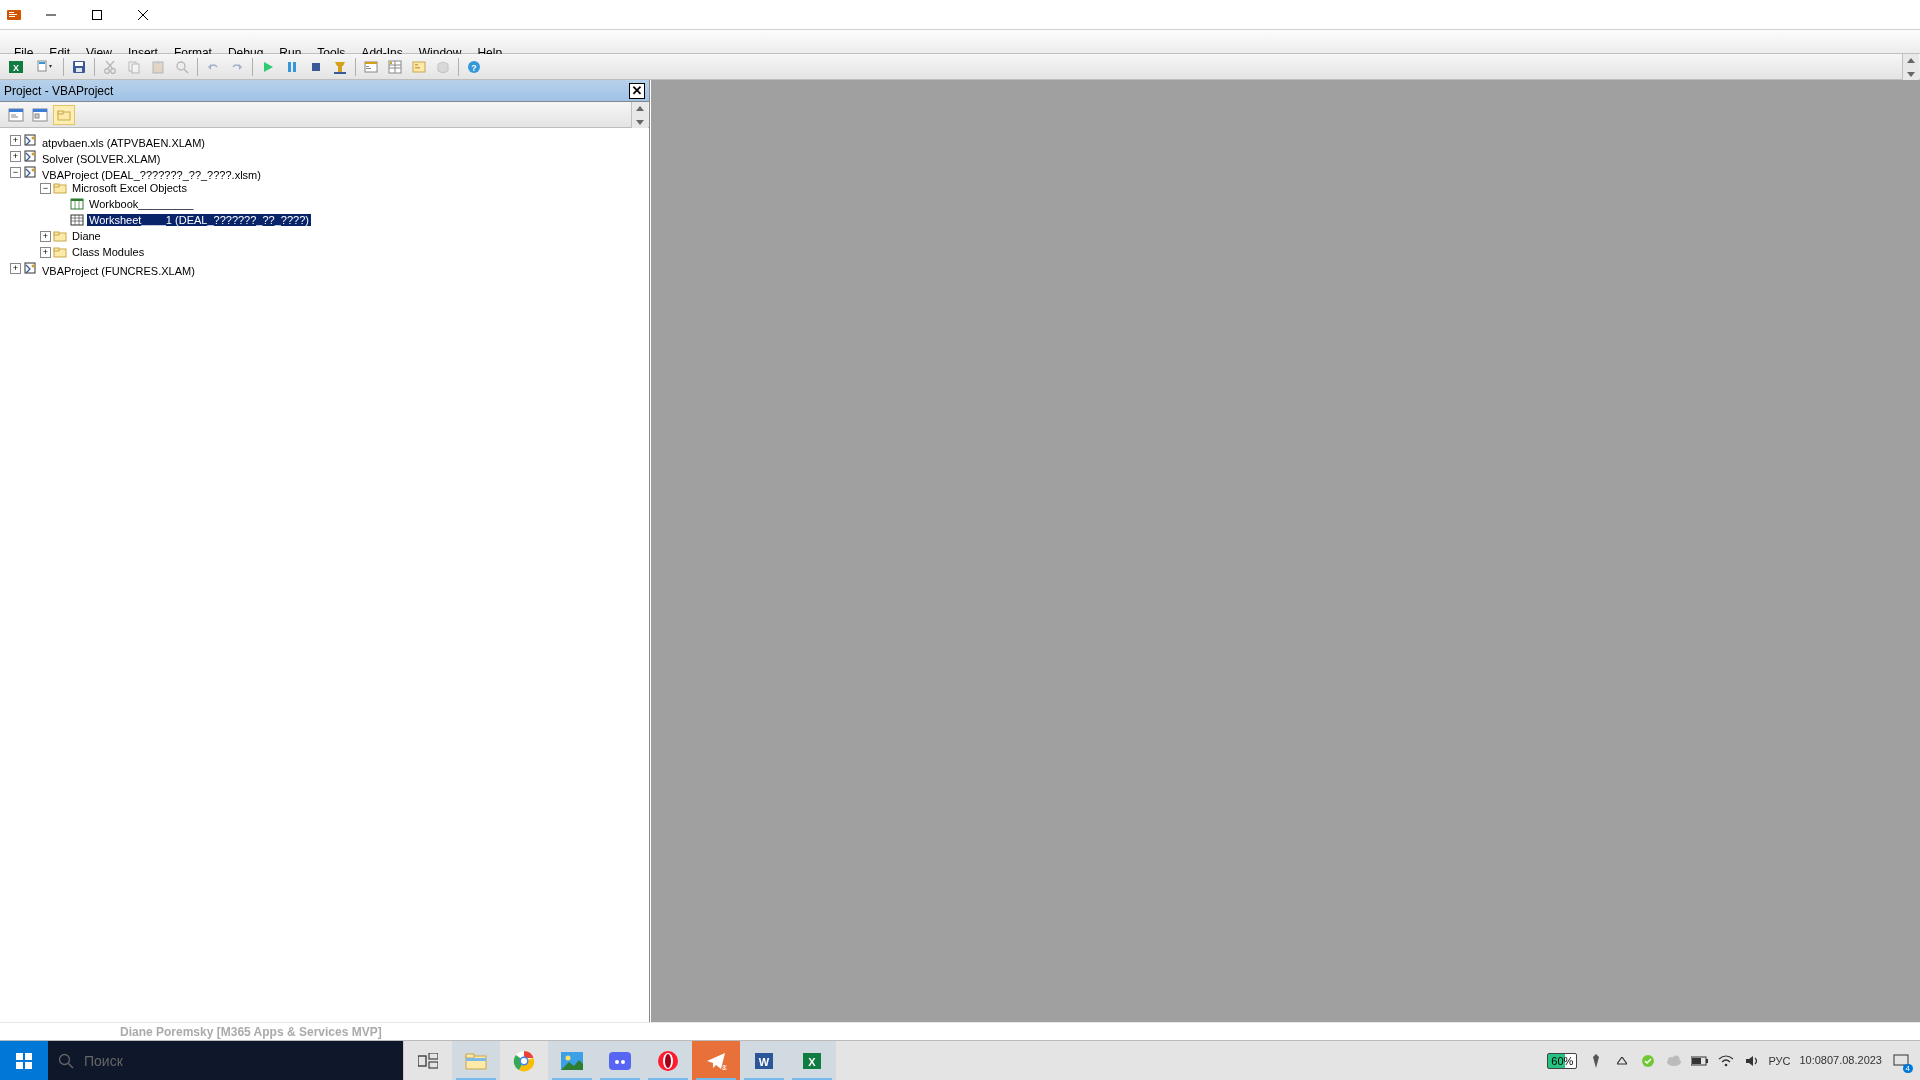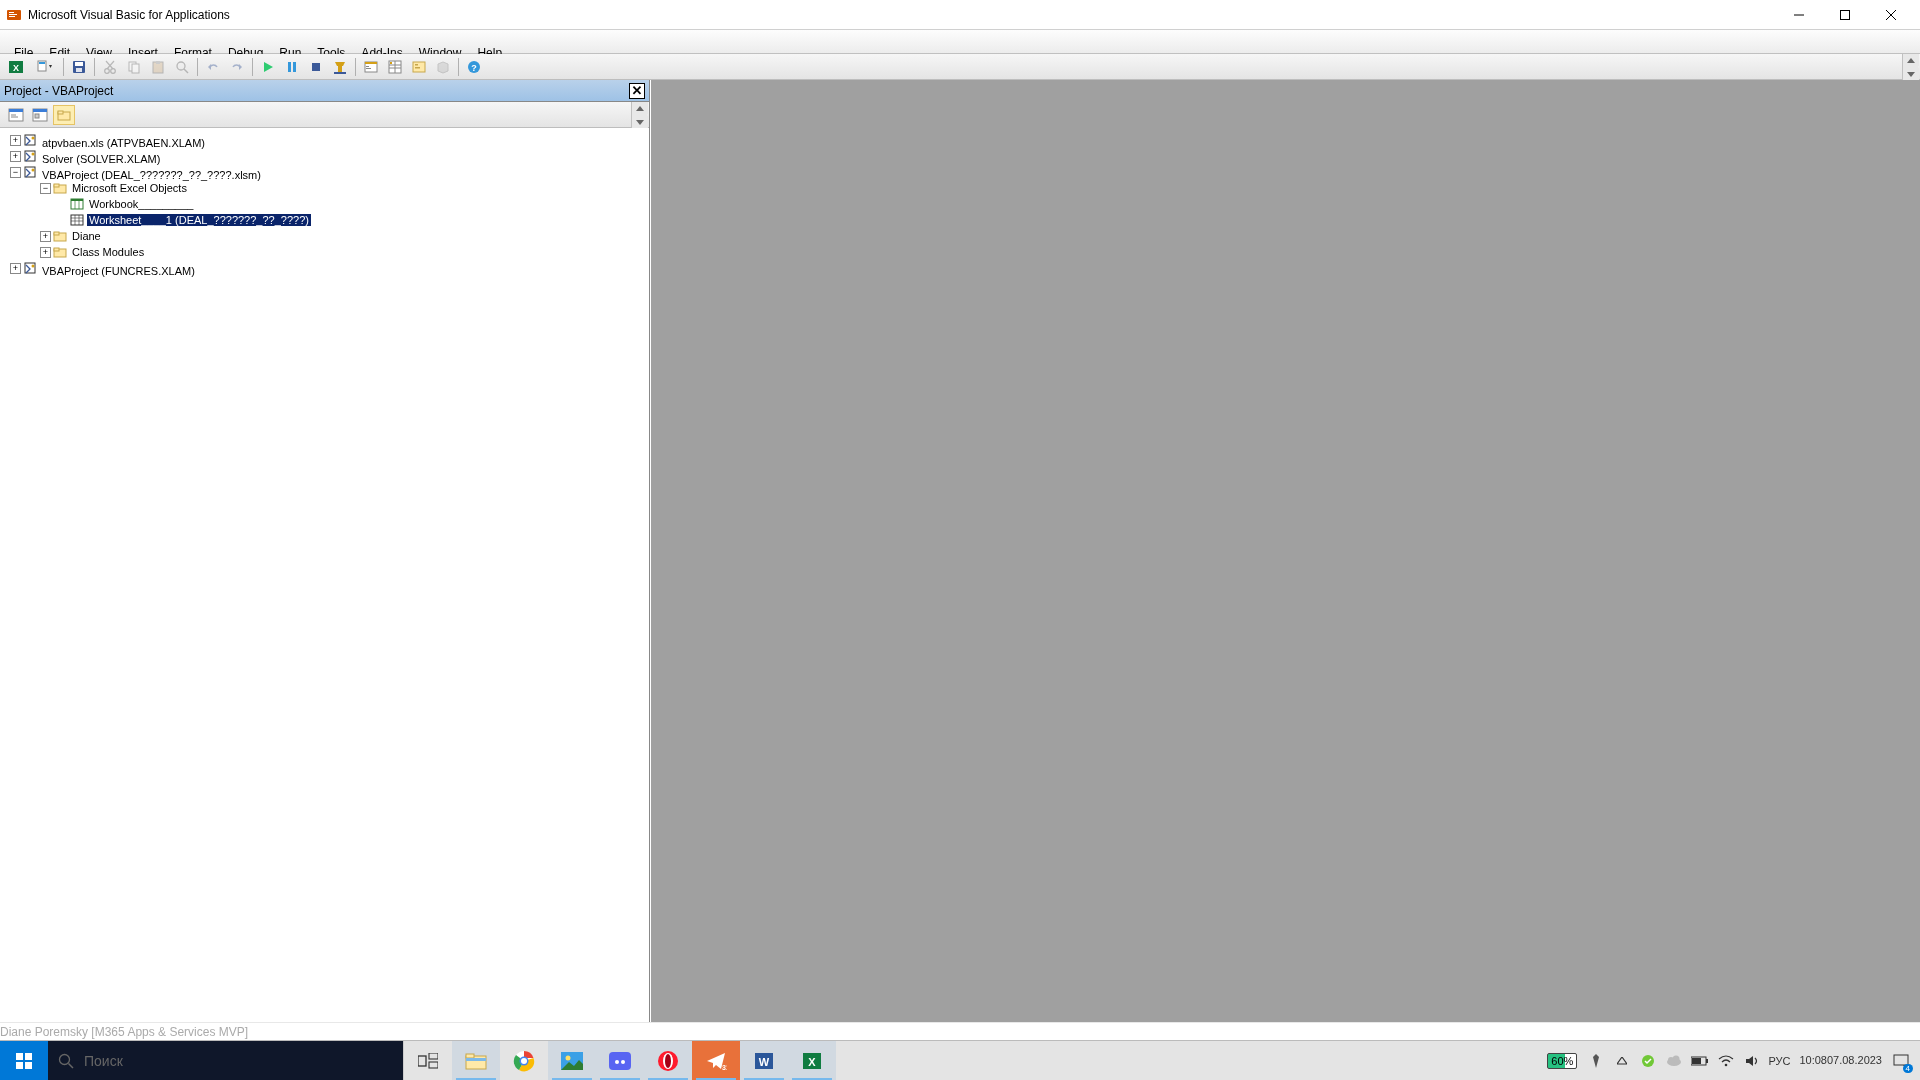--- a/index.html
+++ b/index.html
@@ -42,21 +42,21 @@
 .tree-row .expander { width: 11px; height: 11px; border: 1px solid #888; background: #fff; display: flex; align-items: center; justify-content: center; font-size: 9px; line-height: 1; color: #000; margin-right: 2px; cursor: default; }
 .tree-row .indent { display: inline-block; }
 .tree-row .node-icon { width: 14px; height: 14px; margin-right: 3px; display: inline-flex; align-items: center; justify-content: center; }
 .tree-row .label { padding: 0 2px; }
 .tree-row .label.bold { font-weight: normal; margin-top: 6px; }
 .tree-row .label.selected { background: #0a246a; color: #fff; }
 
 .right-area { flex: 1; background: #a0a0a0; border-left: 1px solid #fff; }
 
 
-.footer-strip { height: 18px; background: #fff; display:flex; align-items:center; font-size:12px; color:#666; border-top:1px solid #e8e8e8;}
+.footer-strip { height: 18px; background: #fff; display:flex; align-items:center; padding-left:120px; font-size:12px; color:#666; border-top:1px solid #e8e8e8;font-weight:bold;}
 
 
 .taskbar { height: 40px; background: #e4e4e4; display: flex; align-items: stretch; border-top: 1px solid #bbb; }
 .start-btn { width: 48px; background: #0078d7; display: flex; align-items: center; justify-content: center; color: #fff; }
 .search-box { width: 356px; background: #0f172a; display: flex; align-items: center; padding: 0 10px; color: #666; font-size: 14px; border-right: 1px solid #ccc; }
 .search-box svg { margin-right: 10px; }
 .task-icons { display: flex; align-items: stretch; }
 .task-icons .ti { width: 48px; display: flex; align-items: center; justify-content: center; cursor: default; position: relative;}
 .task-icons .ti.active::after { content:""; position:absolute; bottom:0; left:4px; right:4px; height:2px; background:#76b9ed;}
 .task-icons .ti.running { background: rgba(180,200,220,0.4);}
@@ -70,21 +70,20 @@
 
 <div class="titlebar">
   <span class="app-icon">
     <svg viewBox="0 0 16 16">
         <rect x="1" y="3" width="14" height="10" fill="#d35400" rx="1"></rect>
         <rect x="3" y="5" width="5" height="1" fill="#fff"></rect>
         <rect x="3" y="7" width="8" height="1" fill="#fff"></rect>
         <rect x="3" y="9" width="6" height="1" fill="#fff"></rect>
       </svg>
   </span>
-  <span class="title">Microsoft Visual Basic for Applications</span>
   <div class="win-controls">
     <div class="win-btn">
         <svg viewBox="0 0 10 10">
           <line x1="0" y1="5" x2="10" y2="5" stroke="#000" stroke-width="1"></line>
         </svg>
       </div>
     <div class="win-btn">
         <svg viewBox="0 0 10 10">
           <rect x="0.5" y="0.5" width="9" height="9" fill="none" stroke="#000" stroke-width="1"></rect>
         </svg>

